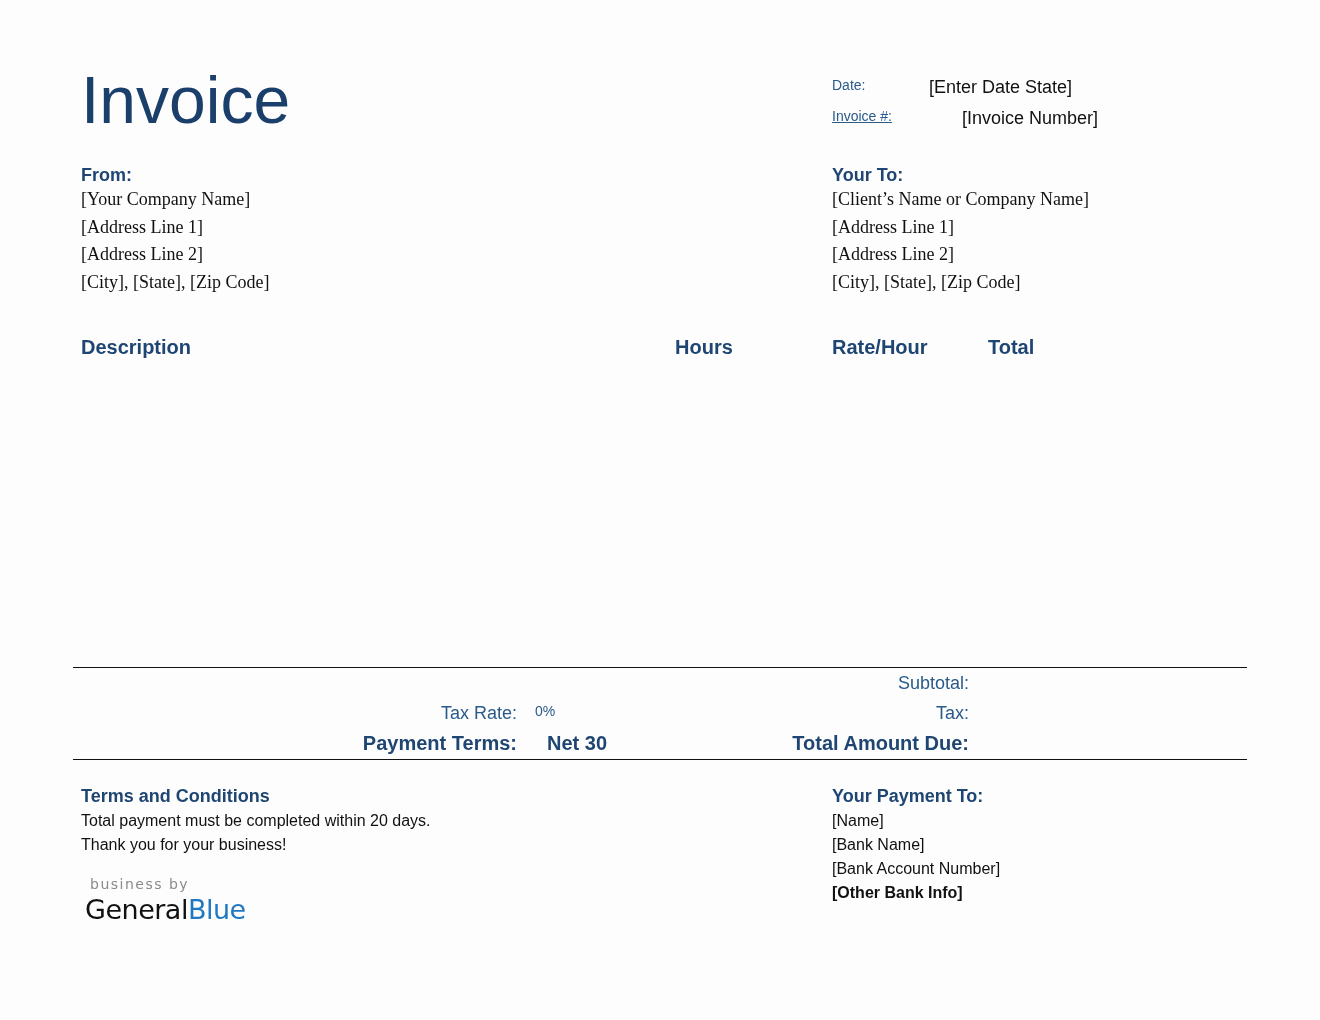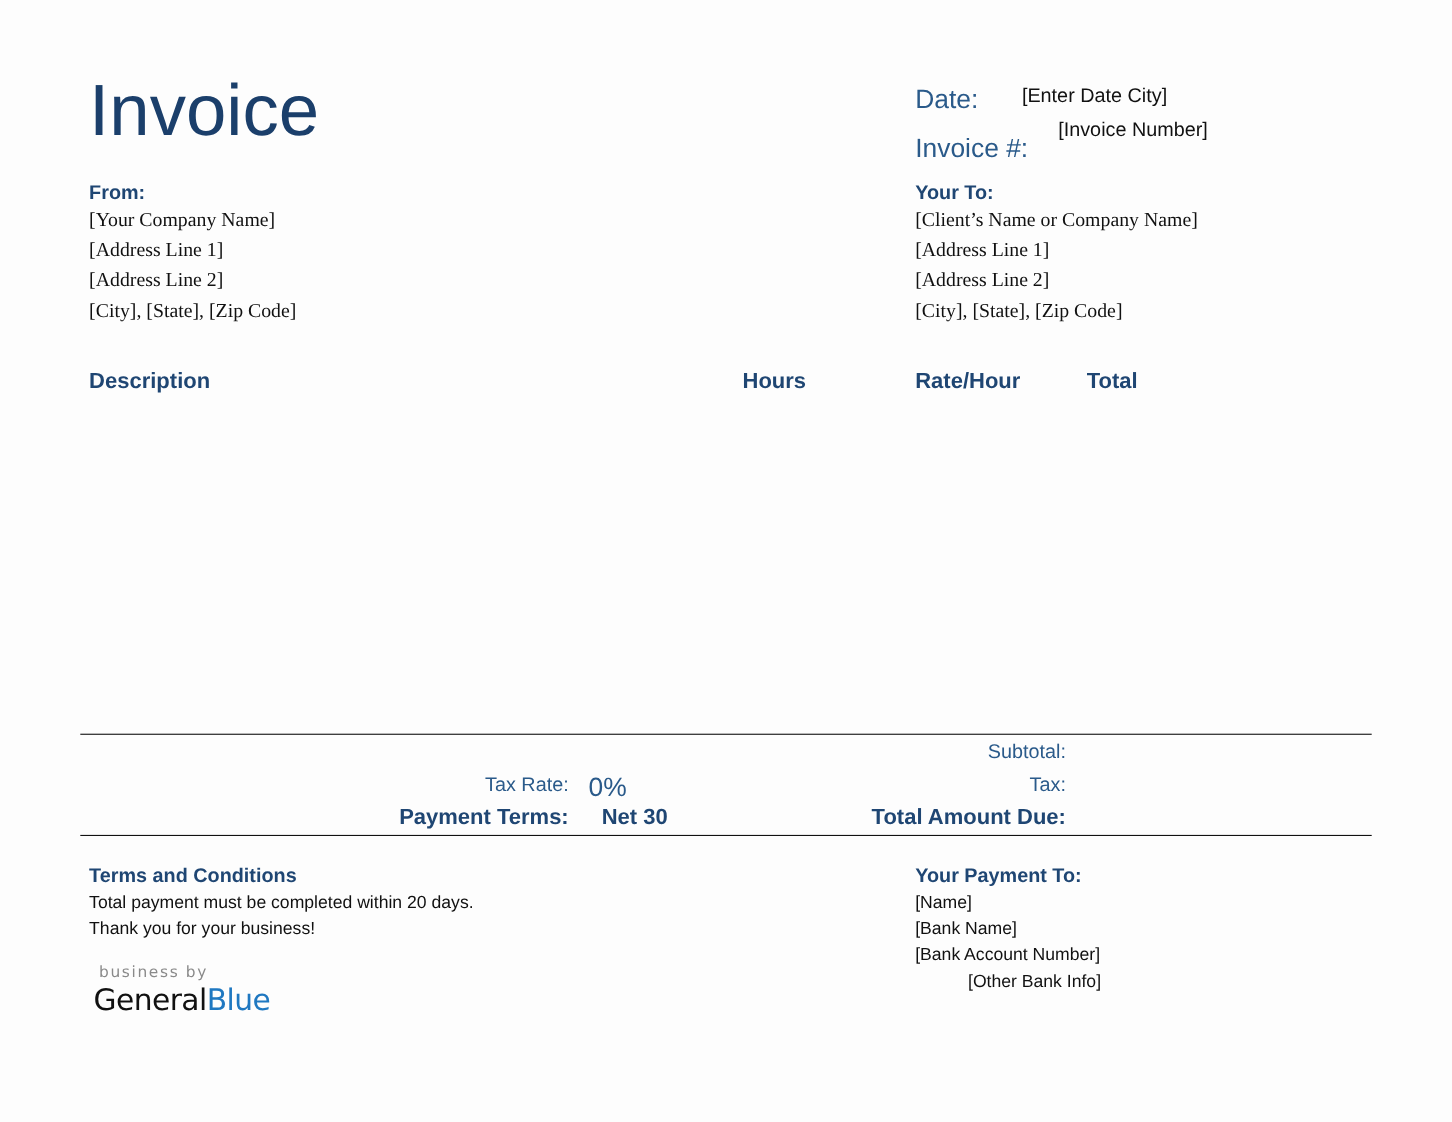--- a/index.html
+++ b/index.html
@@ -3,42 +3,42 @@
 <meta charset="utf-8">
 <style>
   html, body { margin: 0; padding: 0; }
   body {
     width: 1320px; height: 1020px; background: #fdfdfd;
     position: relative; overflow: hidden;
     font-family: "Liberation Sans", sans-serif; color: #111;
   }
   .abs { position: absolute; white-space: nowrap; }
   .title { left: 81px; top: 60px; font-size: 66px; line-height: 80px; color: #1b3f6b; }
-  .meta-label { font-size: 24px; color: #2a5a8a; }
+  .meta-label { font-size: 14px; color: #2a5a8a; }
   .meta-val { font-size: 18px; color: #111; }
   .hdr { font-size: 18px; font-weight: bold; color: #1f4673; }
   .line { font-size: 18px; color: #111; font-family: Liberation Serif, serif; }
   .col-hdr { font-size: 20px; font-weight: bold; color: #1f4673; }
   .rule { position: absolute; left: 73px; width: 1174px; height: 0; border-top: 1.5px solid #111; }
   .sum-label { font-size: 18px; color: #2a5a8a; text-align: right; }
   .sum-bold { font-size: 20px; font-weight: bold; color: #1f4673; }
   .small { font-size: 16px; color: #111; }
   .powered { font-family: "DejaVu Sans", sans-serif; font-size: 14px; color: #8a8a8a; letter-spacing: 1.5px; }
   .brand { font-family: "DejaVu Sans", sans-serif; font-size: 27px; letter-spacing: -0.5px; }
   .brand .g { color: #111; }
   .brand .b { color: #1f78c1; }
 </style>
 </head>
 <body>
 
 <div class="abs title">Invoice</div>
 
 <div class="abs meta-label" style="left:832px; top:77px;">Date:</div>
-<div class="abs meta-val" style="left:929px; top:77px;">[Enter Date City]</div>
-<div class="abs meta-label" style="left:832px; top:122px;">Invoice #:</div>
+<div class="abs meta-val" style="left:929px; top:77px;">[Enter Date State]</div>
+<div class="abs meta-label" style="left:832px; top:108px;text-decoration:underline;">Invoice #:</div>
 <div class="abs meta-val" style="left:929px; top:108px;margin-left:33px;">[Invoice Number]</div>
 
 <div class="abs hdr" style="left:81px; top:165px;">From:</div>
 <div class="abs line" style="left:81px; top:189px;">[Your Company Name]</div>
 <div class="abs line" style="left:81px; top:217px;">[Address Line 1]</div>
 <div class="abs line" style="left:81px; top:244px;">[Address Line 2]</div>
 <div class="abs line" style="left:81px; top:272px;">[City], [State], [Zip Code]</div>
 
 <div class="abs hdr" style="left:832px; top:165px;">Your To:</div>
 <div class="abs line" style="left:832px; top:189px;">[Client’s Name or Company Name]</div>
@@ -69,18 +69,18 @@
 <div class="rule" style="top:759px;"></div>
 
 <div class="abs hdr" style="left:81px; top:786px;">Terms and Conditions</div>
 <div class="abs small" style="left:81px; top:812px;">Total payment must be completed within 20 days.</div>
 <div class="abs small" style="left:81px; top:836px;">Thank you for your business!</div>
 
 <div class="abs hdr" style="left:832px; top:786px;">Your Payment To:</div>
 <div class="abs small" style="left:832px; top:812px;">[Name]</div>
 <div class="abs small" style="left:832px; top:836px;">[Bank Name]</div>
 <div class="abs small" style="left:832px; top:860px;">[Bank Account Number]</div>
-<div class="abs small" style="left:880px; top:884px;">[Other Bank Info]</div>
+<div class="abs small" style="left:832px; top:884px;font-weight:bold;">[Other Bank Info]</div>
 
 <div>
   <div class="abs powered" style="left:90px; top:876px;">business by</div>
   <div class="abs brand" style="left:85px; top:894px;"><span class="g">General</span><span class="b">Blue</span></div>
 </div>
 
 </body></html>

